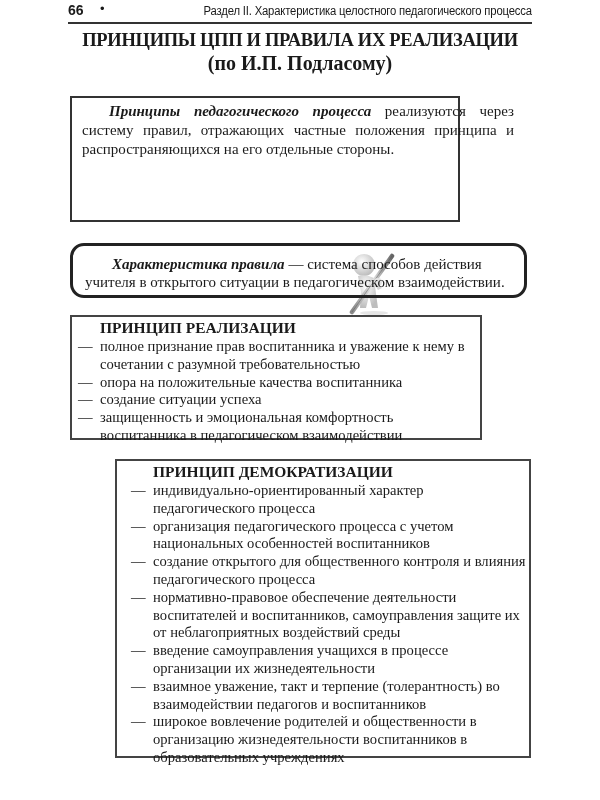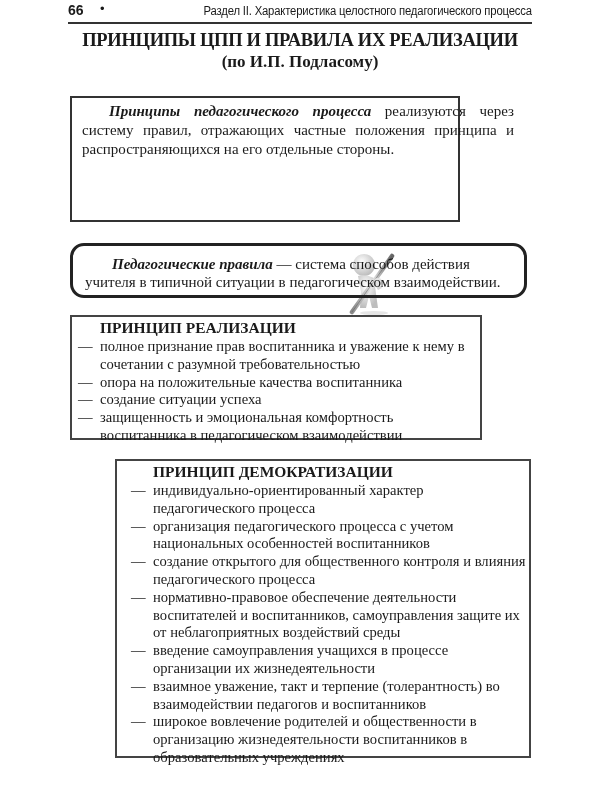--- a/index.html
+++ b/index.html
@@ -3,21 +3,21 @@
 <meta charset="utf-8">
 <style>
   html, body { margin: 0; padding: 0; background: #ffffff; }
   body { width: 600px; height: 800px; position: relative; overflow: hidden; color: #1a1a1a; }
   .header { position: absolute; left: 68px; top: 0; width: 464px; height: 22px; border-bottom: 2px solid #333; font-family: "Liberation Sans", sans-serif; }
   .page-num { position: absolute; left: 0; top: 2px; font-size: 14px; font-weight: bold; }
   .bullet-dot { position: absolute; left: 32px; top: 1px; font-size: 13px; }
   .running-head { position: absolute; right: 0; top: 4px; font-size: 12.3px; letter-spacing: -0.2px; transform: scaleX(0.92); transform-origin: right; }
   .title { position: absolute; left: 0; width: 600px; text-align: center; font-family: "Liberation Serif", serif; font-weight: bold; }
   .title1 { top: 30px; font-size: 18.5px; letter-spacing: -0.3px; }
-  .title2 { top: 52px; font-size: 17px; }
+  .title2 { top: 52px; font-size: 20px; }
   .box1 { position: absolute; left: 70px; top: 96px; width: 390px; height: 126px; border: 2px solid #333; box-sizing: border-box; }
   .box1 p { margin: 0; position: absolute; left: 10px; top: 4px; width: 432px; font-family: "Liberation Serif", serif; font-size: 15px; line-height: 19px; text-align: justify; text-indent: 27px; }
   .box1 p b { font-style: italic; }
   .figure { position: absolute; left: 272px; top: 152px; width: 58px; height: 66px; }
   .box2 { position: absolute; left: 70px; top: 243px; width: 457px; height: 55px; border: 3px solid #222; border-radius: 14px; box-sizing: border-box; }
   .box2 p { margin: 0; position: absolute; left: 12px; top: 9px; width: 430px; font-family: "Liberation Serif", serif; font-size: 15px; line-height: 18px; text-indent: 27px; }
   .box2 p b { font-style: italic; }
   .pbox { position: absolute; border: 2px solid #444; box-sizing: border-box; font-family: "Liberation Serif", serif; }
   .pbox h3 { margin: 0; font-size: 15.5px; font-weight: bold; line-height: 20px; padding-left: 25px; }
   .pbox ul { list-style: none; margin: 0; padding: 0; }
@@ -56,21 +56,21 @@
     <circle cx="20" cy="15" r="11" fill="url(#hg)"></circle>
     <path d="M14 26 Q22 24 30 28 L32 44 L34 58 L28 58 L25 46 L22 58 L16 58 L17 42 Z" fill="url(#hg)"></path>
     <path d="M28 30 Q36 34 38 38 L34 40 Z" fill="#d7d7d7"></path>
     <line x1="48" y1="6" x2="8" y2="62" stroke="url(#pg)" stroke-width="4.5" stroke-linecap="round"></line>
     <line x1="48" y1="6" x2="8" y2="62" stroke="#555" stroke-width="0.8" opacity="0.6"></line>
     <circle cx="34" cy="32" r="4" fill="#e4e4e4"></circle>
   </svg>
 </div>
 
 <div class="box2">
-  <p><b>Педагогические правила</b><span> — система способов действия учителя в типичной ситуации в педагогическом взаимодействии.</span></p>
+  <p><b>Характеристика правила</b><span> — система способов действия учителя в открытого ситуации в педагогическом взаимодействии.</span></p>
 </div>
 
 <div class="pbox box3">
   <h3>ПРИНЦИП РЕАЛИЗАЦИИ</h3>
   <ul>
     <li><span class="dash">—</span><span>полное признание прав воспитанника и уважение к нему в сочетании с разумной требовательностью</span></li>
     <li><span class="dash">—</span><span>опора на положительные качества воспитанника</span></li>
     <li><span class="dash">—</span><span>создание ситуации успеха</span></li>
     <li><span class="dash">—</span><span>защищенность и эмоциональная комфортность воспитанника в педагогическом взаимодействии</span></li>
   </ul>

